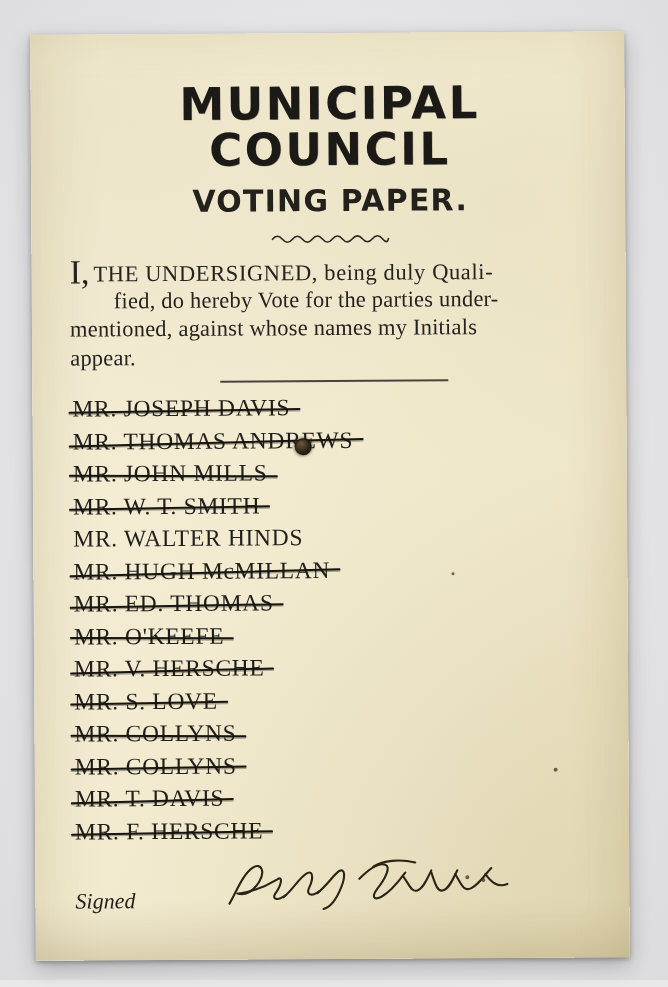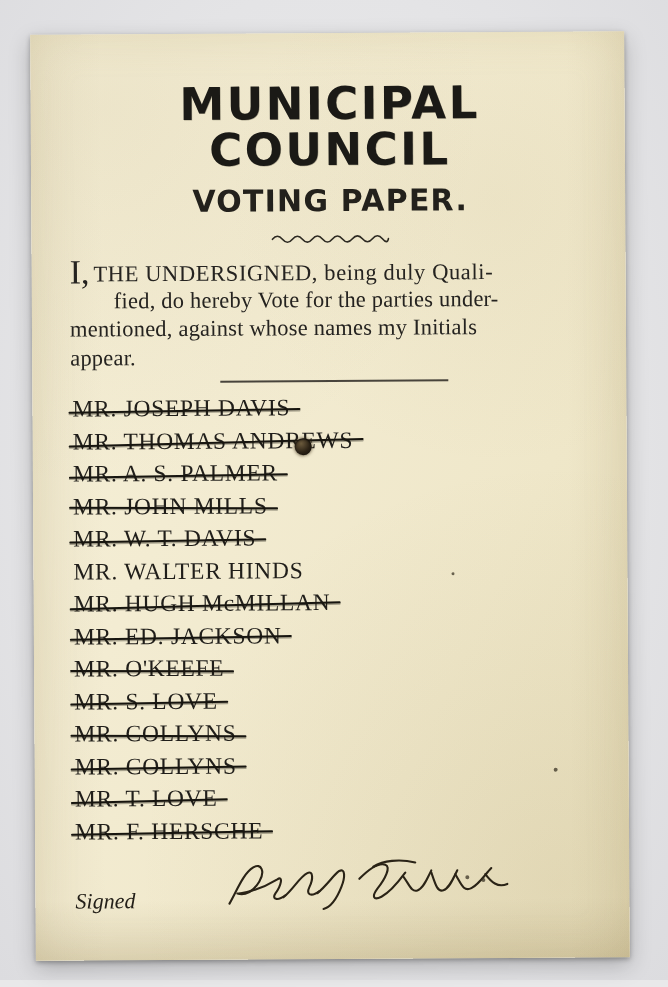--- a/index.html
+++ b/index.html
@@ -230,31 +230,31 @@
         <span class="line2">fied, do hereby Vote for the parties under-</span>
         <span class="line3">mentioned, against whose names my Initials</span>
         <span class="line4">appear.</span>
       </p>
 
       <div class="rule"></div>
 
       <ul class="candidates">
         <li class="cand struck">MR. JOSEPH DAVIS</li>
         <li class="cand struck tilt-a">MR. THOMAS ANDREWS</li>
-        <li class="cand struck">MR. A. S. PALMER</li>
         <li class="cand struck tilt-b">MR. JOHN MILLS</li>
-        <li class="cand struck">MR. W. T. DAVIS</li>
+        <li class="cand struck">MR. W. T. SMITH</li>
         <li class="cand">MR. WALTER HINDS</li>
         <li class="cand struck tilt-a">MR. HUGH McMILLAN</li>
-        <li class="cand struck">MR. ED. JACKSON</li>
+        <li class="cand struck">MR. ED. THOMAS</li>
         <li class="cand struck tilt-b">MR. O'KEEFE</li>
+        <li class="cand struck tilt-a">MR. V. HERSCHE</li>
         <li class="cand struck">MR. S. LOVE</li>
         <li class="cand struck tilt-b">MR. COLLYNS</li>
         <li class="cand struck">MR. COLLYNS</li>
-        <li class="cand struck tilt-a">MR. T. LOVE</li>
+        <li class="cand struck tilt-a">MR. T. DAVIS</li>
         <li class="cand struck">MR. F. HERSCHE</li>
       </ul>
 
       <div class="sig-wrap">
         <span class="sig-label">Signed</span>
 
         <svg class="sig-ink" viewBox="0 0 300 52">
           <g fill="none" stroke="#2a2316" stroke-width="2.1" stroke-linecap="round" stroke-linejoin="round">
             <path d="M6 44 C 14 30, 20 14, 30 8 C 38 3, 42 12, 36 22 C 30 32, 22 36, 14 34"></path>
             <path d="M16 34 C 30 32, 44 26, 54 20 C 60 16, 58 26, 52 34 C 48 40, 54 42, 62 36"></path>

